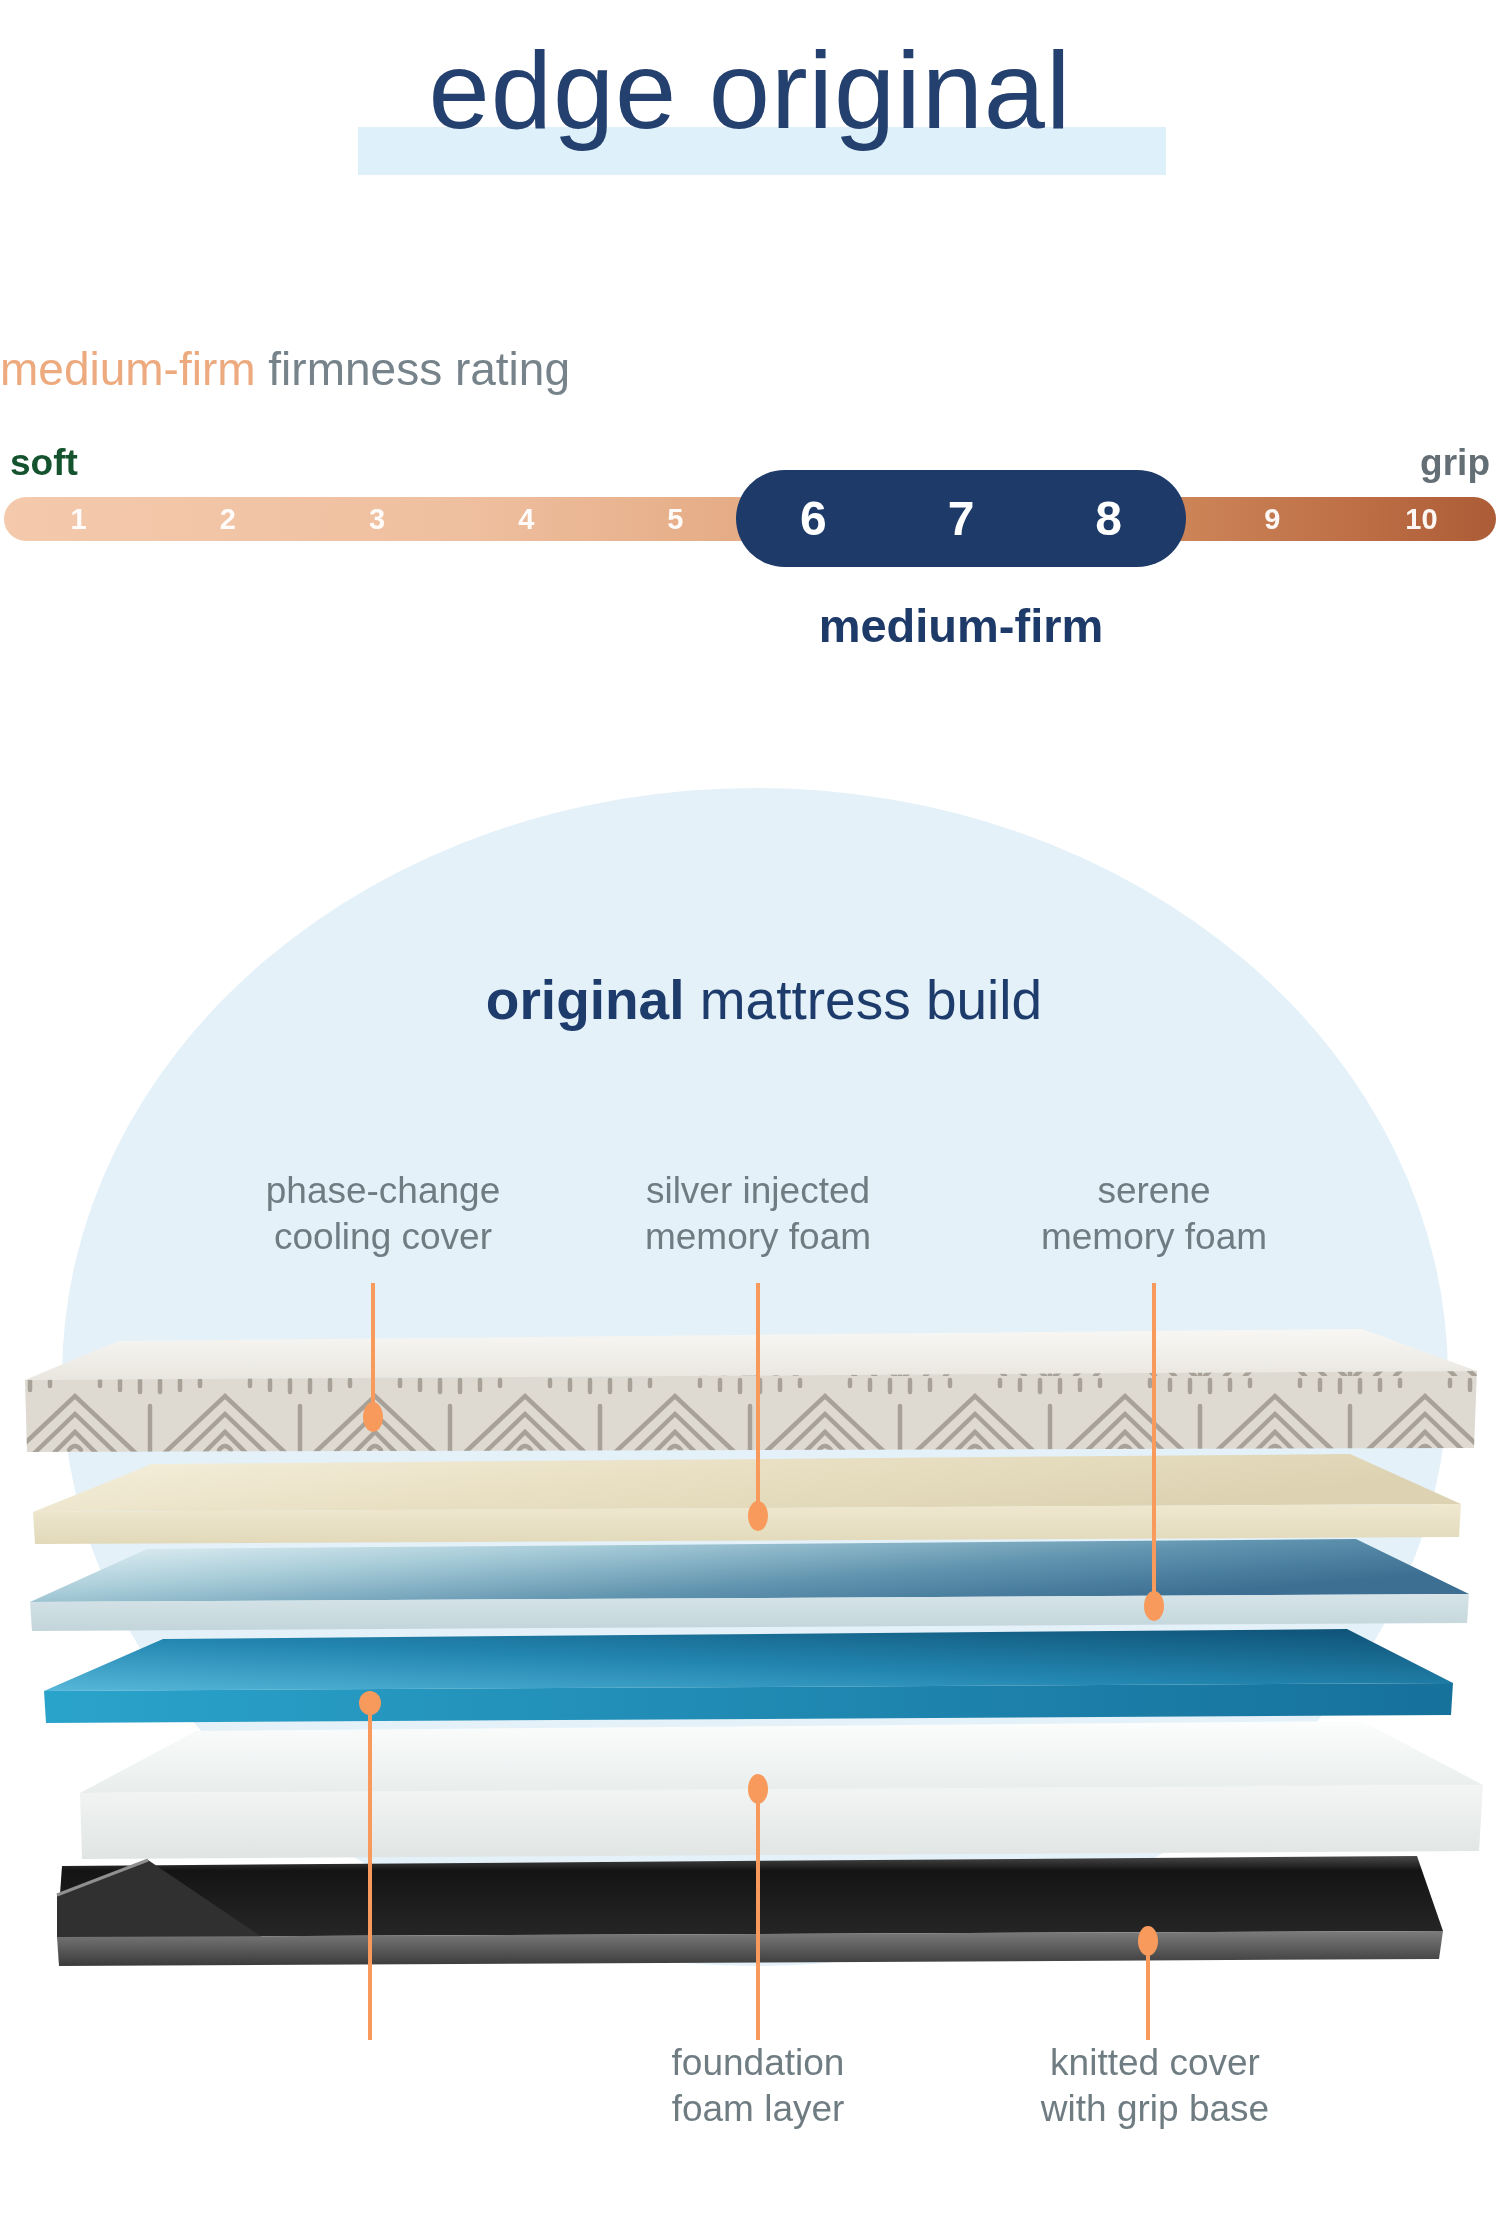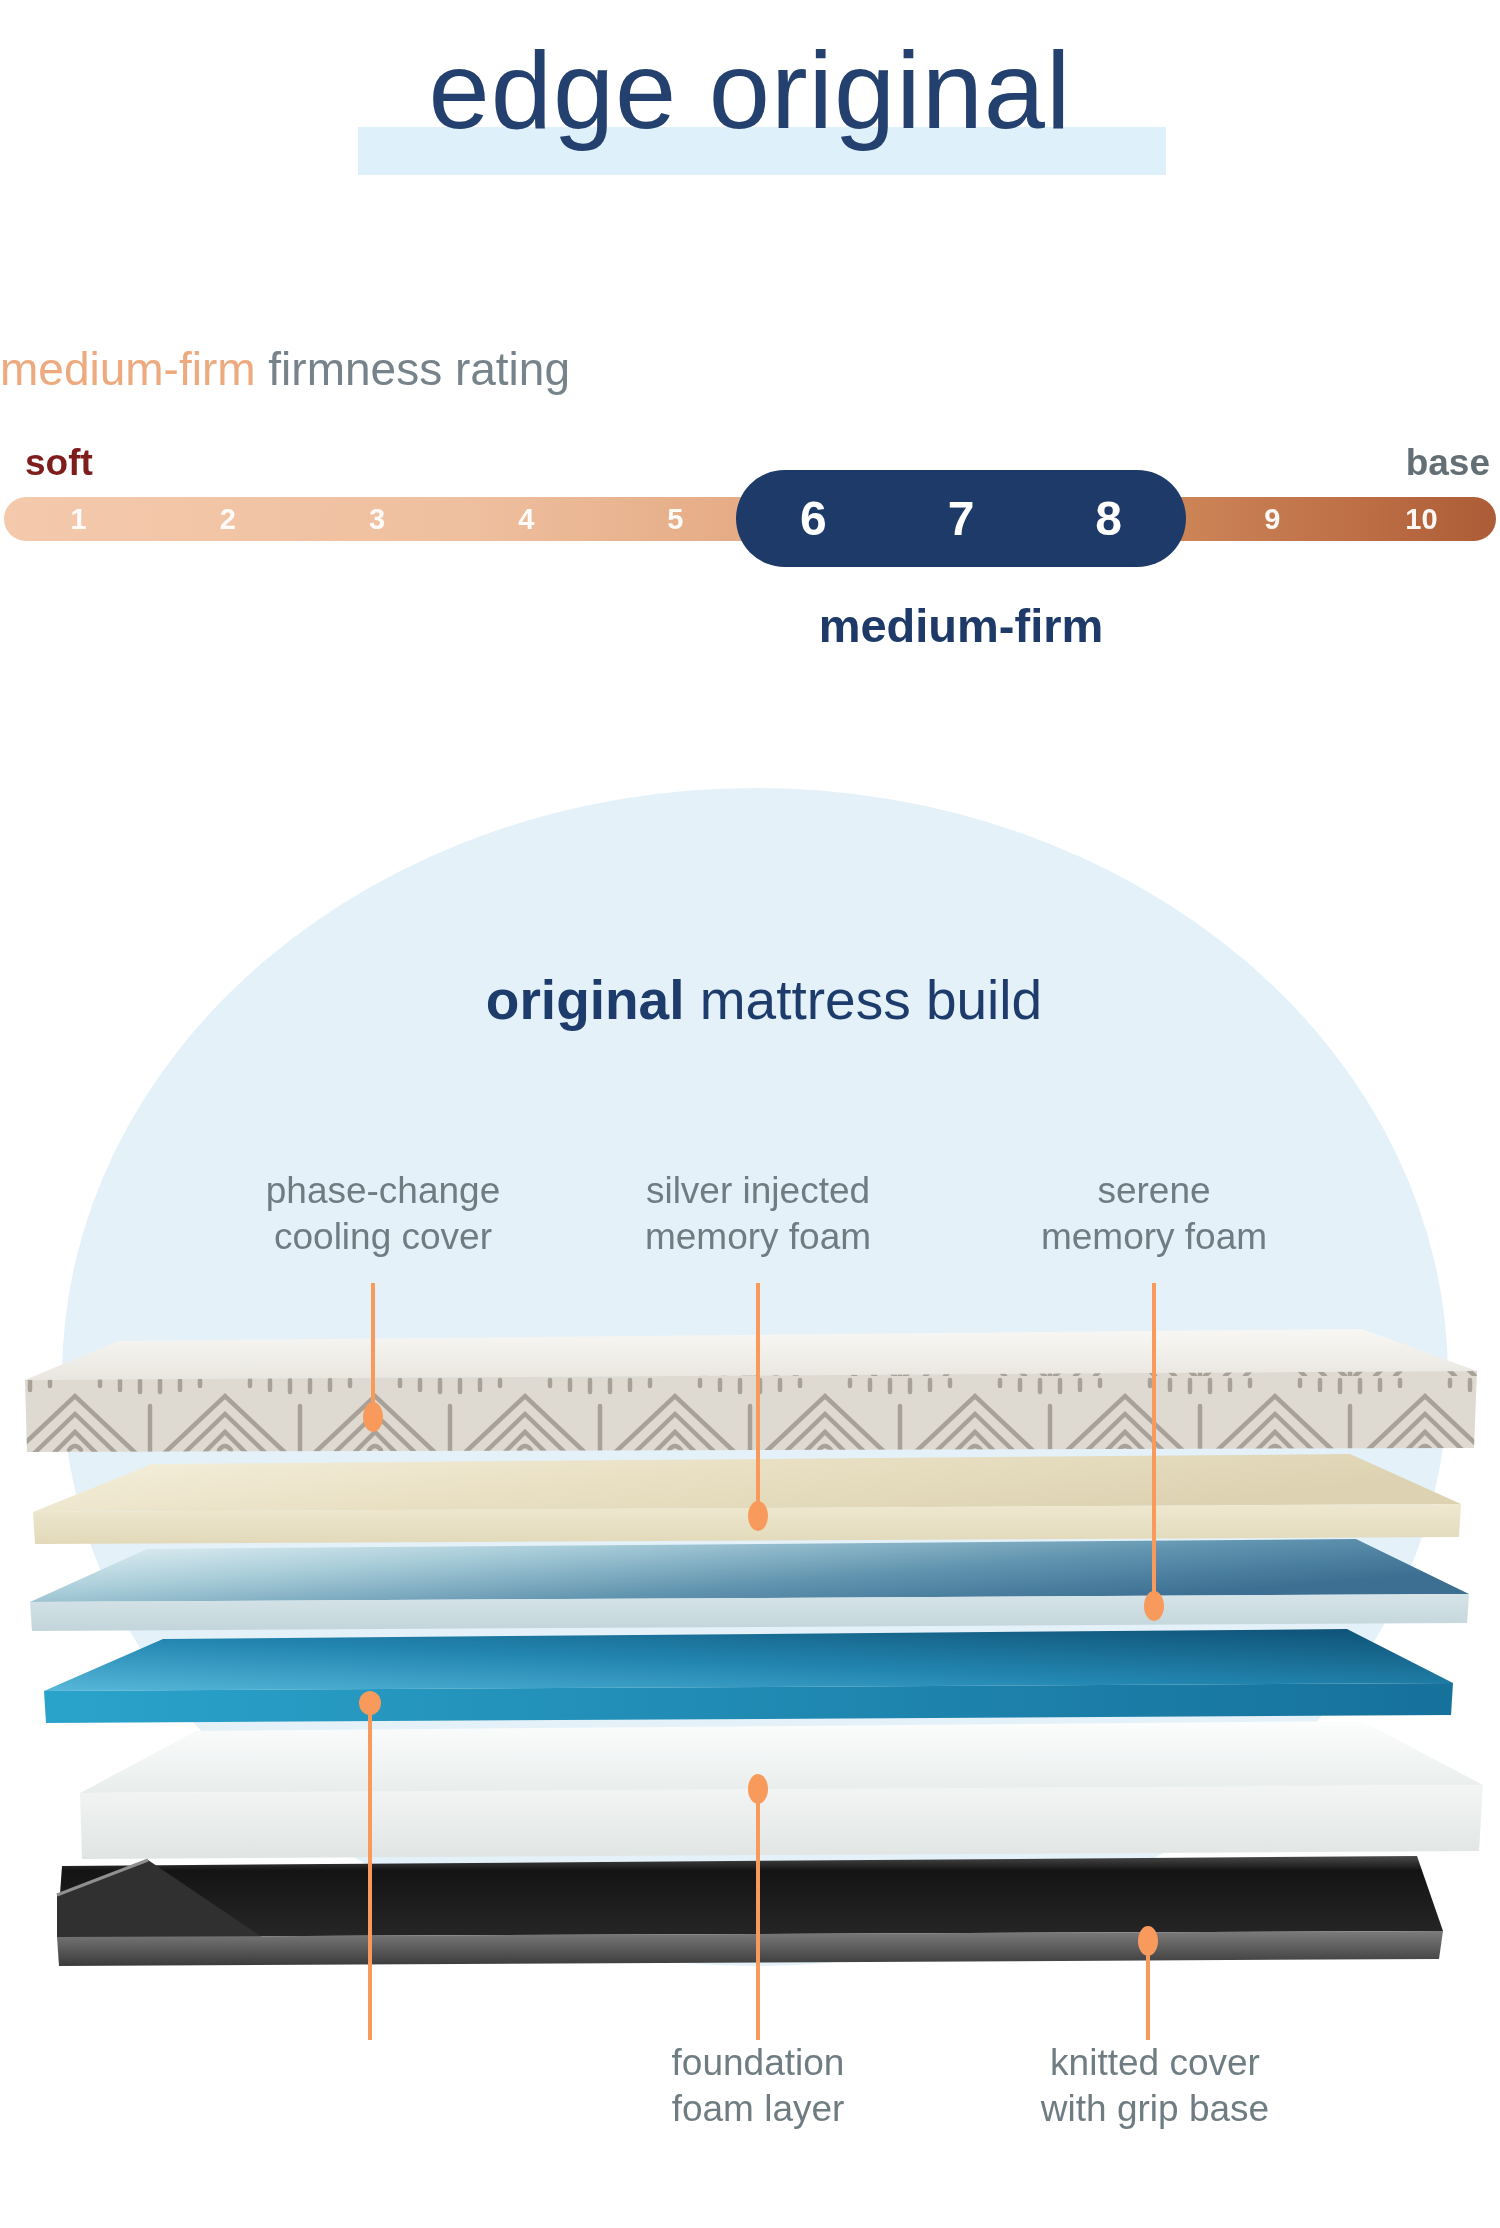--- a/index.html
+++ b/index.html
@@ -17,21 +17,21 @@
     font-size:110px;font-weight:500;color:#24406e;letter-spacing:1px;z-index:1;
   }
   
   .firmness-heading{
     position:absolute;left:0;top:342px;width:1500px;text-align:left;
     font-size:46px;font-weight:500;z-index:1;
   }
   .firmness-heading .hl{color:#ecaa7e;}
   .firmness-heading .rest{color:#76838a;}
   
-  .scale-soft{position:absolute;left:25px;top:442px;font-size:37px;font-weight:700;color:#7f1d1d;}
+  .scale-soft{position:absolute;left:10px;top:442px;font-size:37px;font-weight:700;color:#14532d;}
   .scale-firm{position:absolute;right:10px;top:442px;font-size:37px;font-weight:700;color:#636f75;}
   .scale-track{
     position:absolute;left:4px;right:4px;top:497px;height:44px;border-radius:24px;
     background:linear-gradient(90deg,#f4c9ac 0%,#efc0a0 30%,#e2a67e 55%,#d08a5c 76%,#bc6c43 92%,#ac5c36 100%);
     display:flex;align-items:center;z-index:1;
   }
   .scale-cell{flex:1;text-align:center;font-size:29px;font-weight:600;color:rgba(255,255,255,.95);}
   .scale-cell.ghost{visibility:hidden;}
   .scale-pill{
     position:absolute;left:736px;top:470px;width:450px;height:97px;border-radius:49px;
@@ -74,21 +74,21 @@
 <div class="page">
 
   <div class="title-highlight"></div>
   <div class="page-title">edge original</div>
 
   <div class="firmness-heading">
     <span class="hl">medium-firm</span><span class="rest"> firmness rating</span>
   </div>
 
   <div class="scale-soft">soft</div>
-  <div class="scale-firm">base</div>
+  <div class="scale-firm">grip</div>
 
   <div class="scale-track">
     <span class="scale-cell">1</span>
     <span class="scale-cell">2</span>
     <span class="scale-cell">3</span>
     <span class="scale-cell">4</span>
     <span class="scale-cell">5</span>
     <span class="scale-cell ghost">6</span>
     <span class="scale-cell ghost">7</span>
     <span class="scale-cell ghost">8</span>

